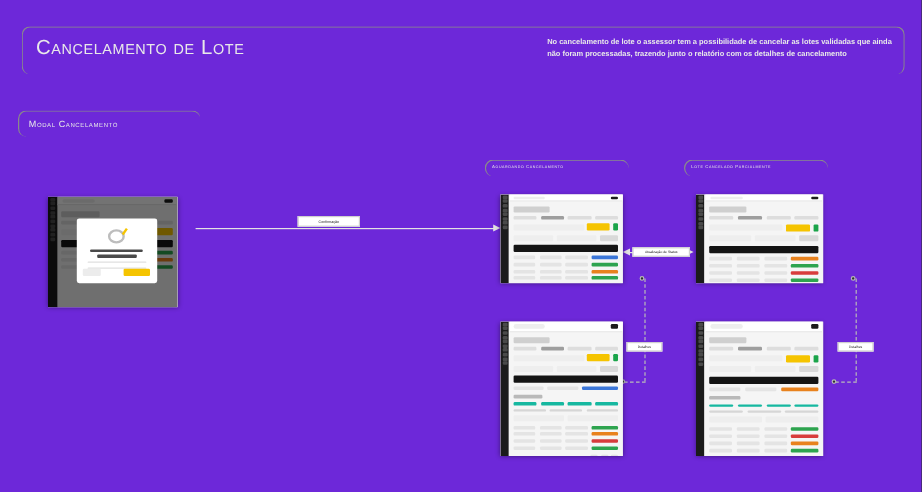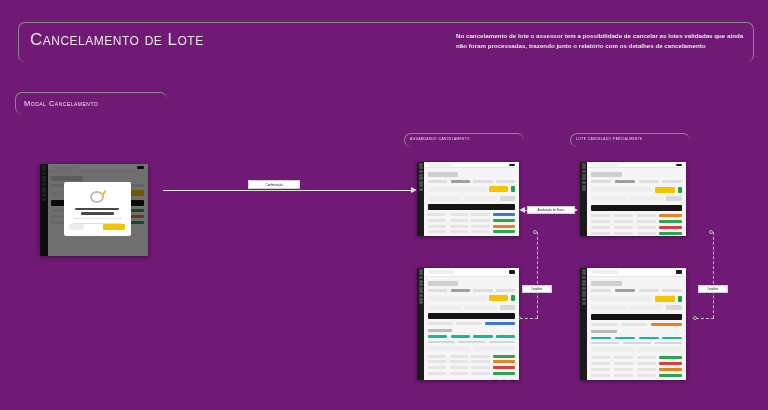--- a/index.html
+++ b/index.html
@@ -2,21 +2,21 @@
 <html><head>
 <meta charset="utf-8">
 <style>
   * { box-sizing: border-box; margin: 0; padding: 0; }
   html, body {
     width: 768px; height: 410px;
     background: #2f2f2f;
     font-family: "Liberation Sans", sans-serif;
     overflow: hidden;
   }
-  #board { position: relative; width: 768px; height: 410px; background: #701a75; }
+  #board { position: relative; width: 768px; height: 410px; background: #6d28d9; }
 
   
   .frame {
     position: absolute;
     border: 1px solid #8a8a8a;
     border-radius: 7px;
     border-bottom: none;
     border-right: none;
     background: transparent;
   }

